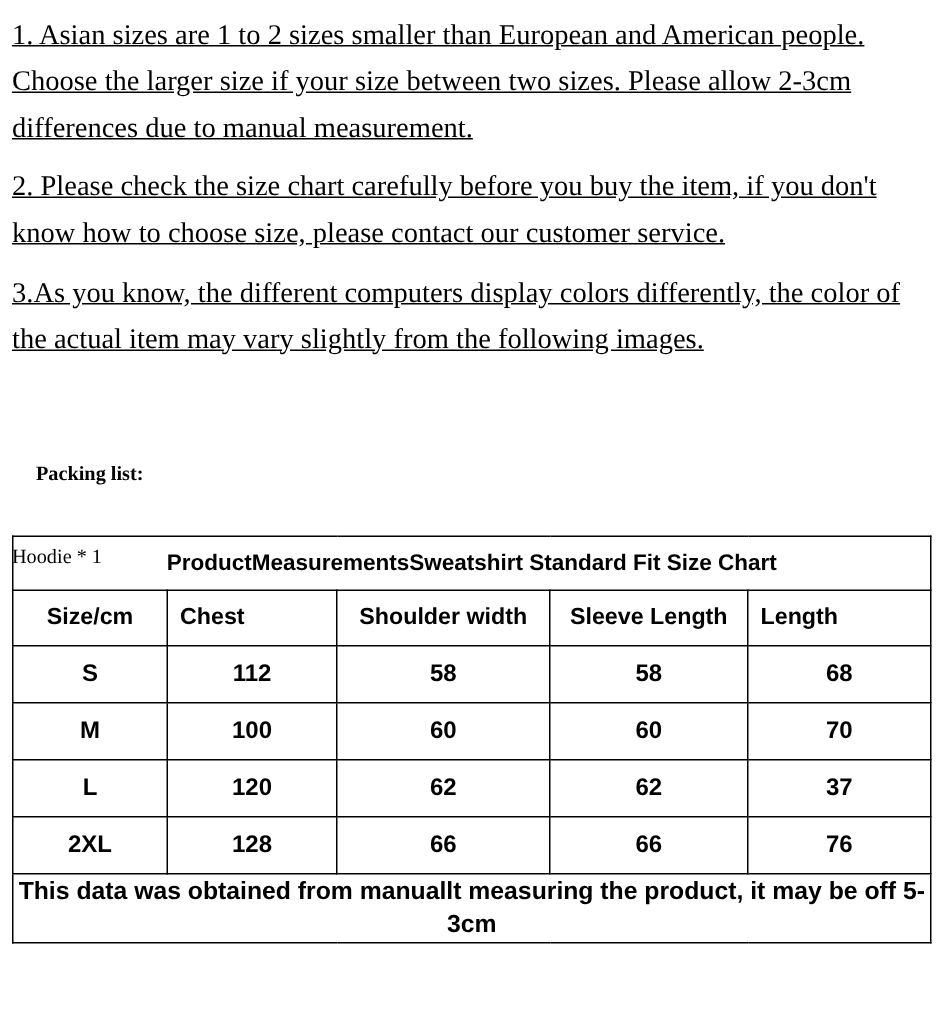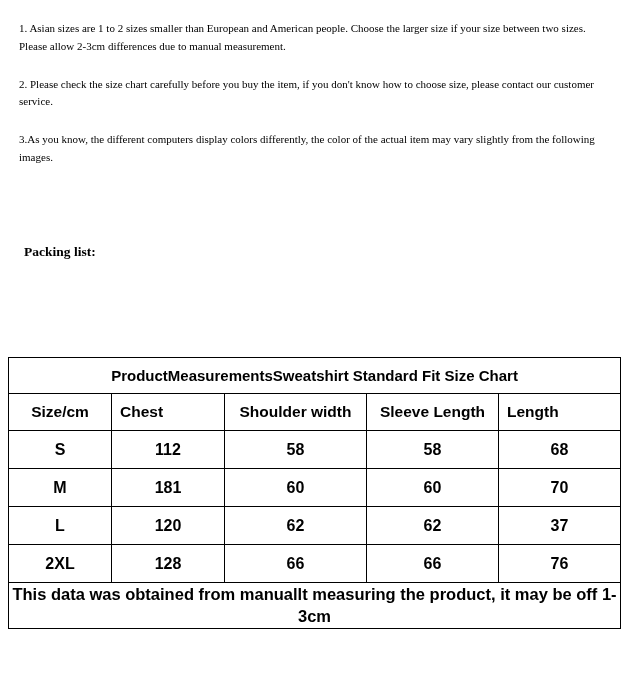--- a/index.html
+++ b/index.html
@@ -23,25 +23,26 @@
   .note-heading {
     font-family: "Liberation Serif", serif;
     font-weight: bold;
     font-size: 13.5px;
     margin-top: 8px;
     margin-bottom: 0;
     line-height: 1.5;
   }
   .note-line {
     font-family: "Liberation Serif", serif;
-    font-size: 11px;
+    font-size: 19px;
     line-height: 1.62;
-    margin: 11px;
+    margin: 0;
     padding-top: 9px;
     text-align: left;
+    text-decoration: underline;
   }
   .spacer-tall {
     height: 48px;
   }
   .packing-heading {
     font-family: "Liberation Serif", serif;
     font-weight: bold;
     font-size: 13.5px;
     margin: 16px;
     line-height: 1.5;
@@ -105,20 +106,21 @@
 <div class="page">
 
 
   <div class="note-line">1. Asian sizes are 1 to 2 sizes smaller than European and American people. Choose the larger size if your size between two sizes. Please allow 2-3cm differences due to manual measurement.</div>
   <div class="note-line">2. Please check the size chart carefully before you buy the item, if you don't know how to choose size, please contact our customer service.</div>
   <div class="note-line">3.As you know, the different computers display colors differently, the color of the actual item may vary slightly from the following images.</div>
 
   <div class="spacer-tall"></div>
 
   <div class="packing-heading">Packing list:</div>
+  <div class="packing-item">Hoodie * 1</div>
 
 </div>
 
 <div class="table-wrap">
   <table class="size-chart">
     <colgroup>
       <col style="width:103px">
       <col style="width:113px">
       <col style="width:142px">
       <col style="width:132px">
@@ -137,37 +139,37 @@
       </tr>
       <tr>
         <td class="data-cell">S</td>
         <td class="data-cell">112</td>
         <td class="data-cell">58</td>
         <td class="data-cell">58</td>
         <td class="data-cell">68</td>
       </tr>
       <tr>
         <td class="data-cell">M</td>
-        <td class="data-cell">181</td>
+        <td class="data-cell">100</td>
         <td class="data-cell">60</td>
         <td class="data-cell">60</td>
         <td class="data-cell">70</td>
       </tr>
       <tr>
         <td class="data-cell">L</td>
         <td class="data-cell">120</td>
         <td class="data-cell">62</td>
         <td class="data-cell">62</td>
         <td class="data-cell">37</td>
       </tr>
       <tr>
         <td class="data-cell">2XL</td>
         <td class="data-cell">128</td>
         <td class="data-cell">66</td>
         <td class="data-cell">66</td>
         <td class="data-cell">76</td>
       </tr>
       <tr>
-        <td class="footer-cell" colspan="5">This data was obtained from manuallt measuring the product, it may be off 1-3cm</td>
+        <td class="footer-cell" colspan="5">This data was obtained from manuallt measuring the product, it may be off 5-3cm</td>
       </tr>
     </tbody>
   </table>
 </div>
 
 </body></html>

